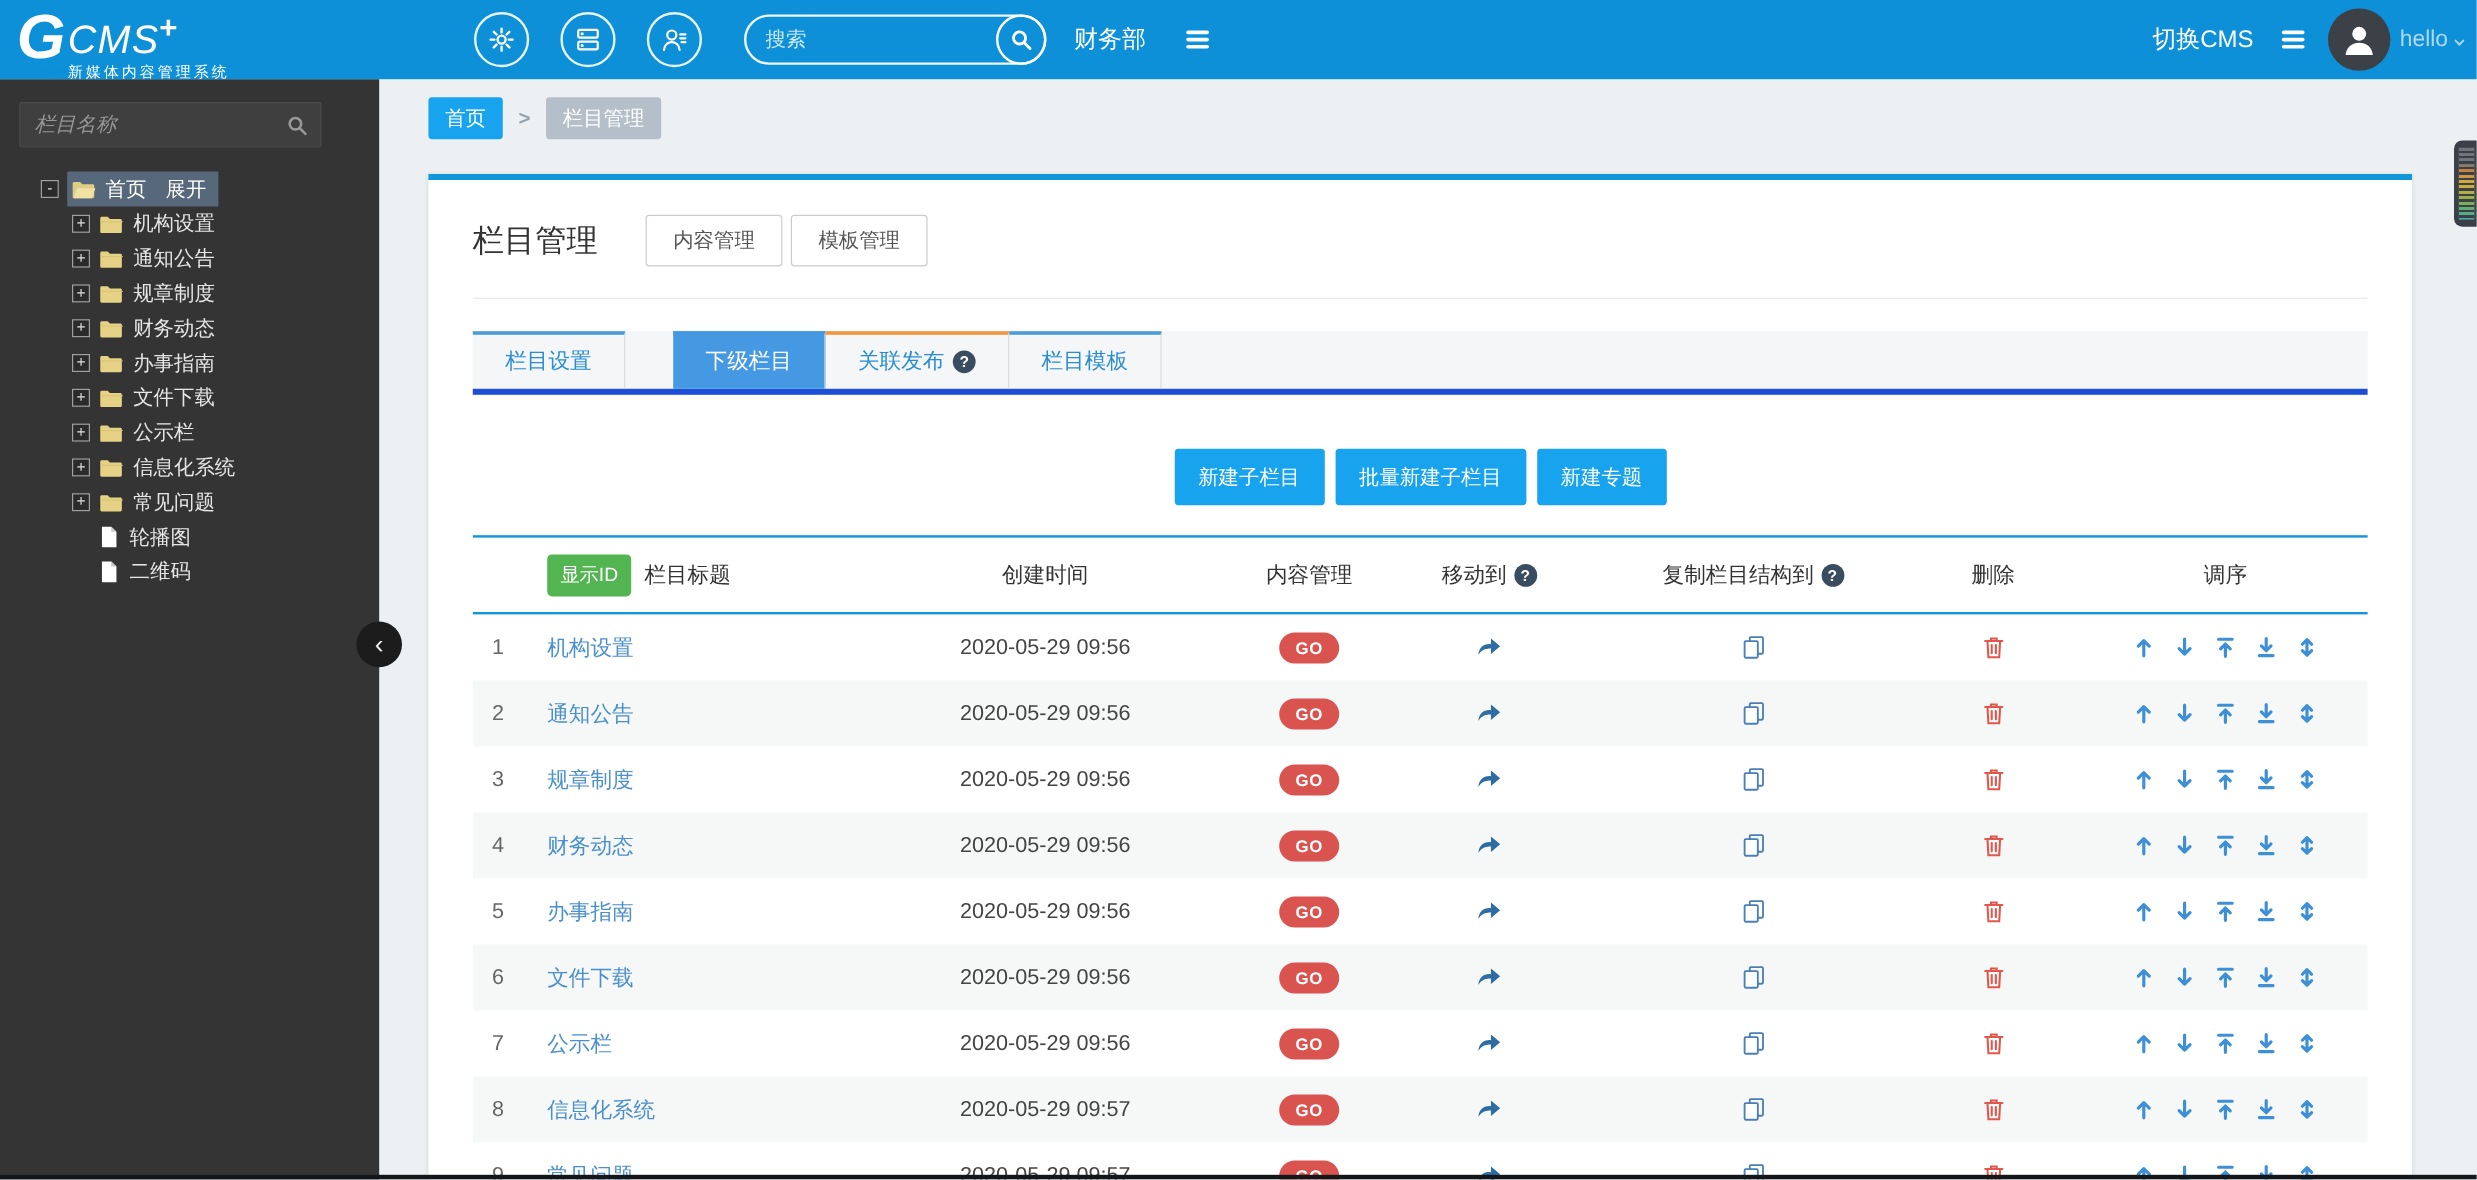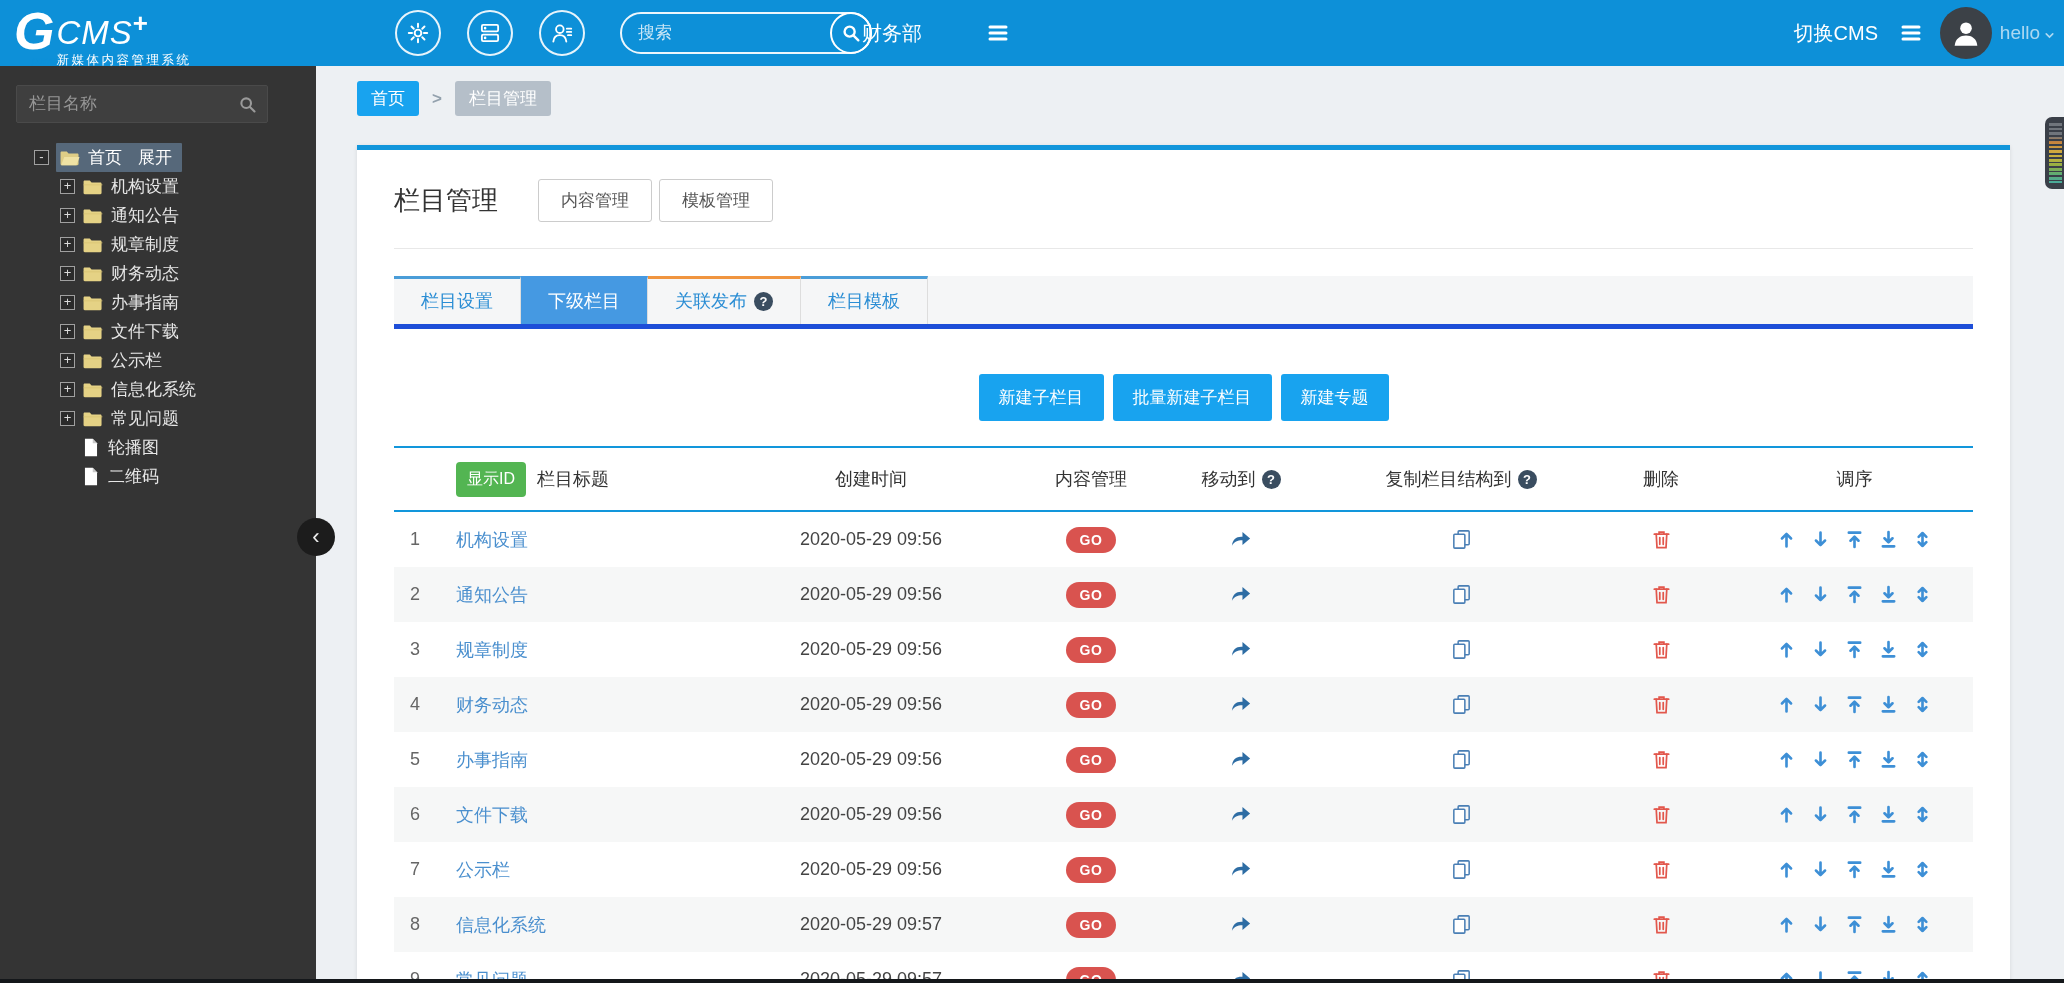--- a/index.html
+++ b/index.html
@@ -15,33 +15,33 @@
   .brand { color:#fff; font-size:33px; line-height:34px; font-weight:400; letter-spacing:1px; font-style:italic; }
   .brand .plus { font-weight:700; font-size:26px; vertical-align:super; font-style:normal; }
   .logo-sub { color:#fff; font-size:12.5px; letter-spacing:2.5px; margin-top:2px; }
   .hicon { position:absolute; top:10px; width:46px; height:46px; border:2px solid rgba(255,255,255,.9); border-radius:50%; display:flex; align-items:center; justify-content:center; cursor:pointer; }
   .hicon svg { width:26px; height:26px; }
   .search-pill { position:absolute; left:620px; top:12px; width:252px; height:42px; border:2px solid rgba(255,255,255,.92); border-radius:22px; }
   .search-pill input { position:absolute; left:16px; top:0; width:180px; height:38px; background:transparent; border:none; outline:none; color:#eaf5fd; font-size:17px; }
   .search-pill input::placeholder { color:rgba(255,255,255,.78); }
   .pill-mag { position:absolute; right:-2px; top:-2px; width:42px; height:42px; border:2px solid #fff; border-radius:50%; display:flex; align-items:center; justify-content:center; color:#fff; cursor:pointer; }
   .pill-mag svg { width:22px; height:22px; }
-  .dept { position:absolute; left:862px; top:0; height:66px; line-height:66px; color:#fff; font-size:20px; cursor:pointer; }
+  .dept { position:absolute; left:895px; top:0; height:66px; line-height:66px; color:#fff; font-size:20px; cursor:pointer; }
   .burger { position:absolute; top:21px; width:26px; height:24px; cursor:pointer; }
   .burger svg { width:26px; height:24px; }
   .switch-cms { position:absolute; right:186px; top:0; height:66px; line-height:66px; color:#fff; font-size:20px; cursor:pointer; }
   .avatar { position:absolute; right:72px; top:7px; width:52px; height:52px; border-radius:50%; background:#3c4147; display:flex; align-items:center; justify-content:center; cursor:pointer; }
   .avatar svg { width:34px; height:34px; }
   .hello { position:absolute; right:8px; top:0; height:66px; line-height:66px; color:rgba(225,240,250,.75); font-size:19px; display:flex; align-items:center; gap:3px; cursor:pointer; }
   .hello svg { width:13px; height:13px; margin-top:4px; }
 
   
   .sidebar { position:absolute; left:0; top:66px; width:316px; bottom:0; background:#343434; z-index:4; }
   .side-search { position:absolute; left:16px; top:19px; width:252px; height:38px; background:#3f3f3f; border:1px solid #4a4a4a; border-radius:2px; }
-  .side-search input { width:100%; height:100%; background:transparent; border:none; outline:none; color:#14b8a6; font-size:17px; padding:0 40px 0 12px; }
+  .side-search input { width:100%; height:100%; background:transparent; border:none; outline:none; color:#14b8a6; font-size:17px; padding:0 40px 0 12px;font-style:italic; }
   .side-search input::placeholder { color:#969696; }
   .side-mag { position:absolute; right:9px; top:8px; width:21px; height:21px; color:#9a9a9a; cursor:pointer; }
   .side-mag svg { width:21px; height:21px; }
   .tree { position:absolute; left:0; top:77px; right:0; list-style:none; }
   .tree li { height:29px; display:flex; align-items:center; color:#e6e6e6; font-size:17px; cursor:pointer; }
   .tree li.root  { padding-left:34px; }
   .tree li.child { padding-left:60px; }
   .tree li.file  { padding-left:83px; }
   .expbox { width:15px; height:15px; border:1px solid #a0a0a0; background:#2b2b2b; color:#ddd; font-size:13px; line-height:12px; text-align:center; margin-right:7px; flex:0 0 15px; }
   .tree svg.folder { width:22px; height:18px; margin-right:7px; flex:0 0 22px; }
@@ -59,21 +59,21 @@
   .crumb-sep { color:#93a1ad; font-size:17px; font-weight:700; }
 
   .card { position:absolute; left:41px; right:54px; top:79px; bottom:-30px; background:#fff; border-top:5px solid #1296db; box-shadow:0 1px 4px rgba(0,0,0,.10); padding:0 37px; }
   .title-row { margin-top:29px; display:flex; align-items:center; }
   .page-title { font-size:26px; font-weight:500; color:#333; margin-right:40px; }
   .ghost-btn { background:#fff; border:1px solid #ccc; border-radius:3px; color:#555; font-size:17px; padding:9px 22px; margin-right:7px; cursor:pointer; }
   .divider { height:1px; background:#e8e8e8; margin-top:26px; }
 
   .tabs { margin-top:27px; display:flex; background:#f5f6f7; border-bottom:5px solid #1d4ed8; height:53px; }
   .tab { border-top:3px solid #4a9dd8; border-right:1px solid #ddd; color:#2a8dd4; font-size:18px; line-height:49px; text-align:center; padding:0 27px; min-width:118px; cursor:pointer; display:flex; align-items:center; justify-content:center; gap:7px; }
-  .tab.active { background:#4599e2; border-top-color:#4599e2; color:#fff; }
+  .tab.active { background:#4599e2; border-top-color:#4599e2; color:#fff;margin-left:40px; }
   .tab.orange { border-top-color:#f0953f;justify-content:center; }
   .tab-filler { flex:1; }
   .help-dot { display:inline-block; width:19px; height:19px; border-radius:50%; background:#3a4d60; color:#fff; font-size:13px; font-weight:700; line-height:19px; text-align:center; }
 
   .actions { margin-top:45px; display:flex; gap:9px;justify-content:center; }
   .btn-blue { background:#18a3ef; border:none; border-radius:3px; color:#fff; font-size:17px; padding:12px 20px; cursor:pointer; }
 
   .table { margin-top:25px; }
   .t-head, .t-row { display:grid; grid-template-columns:62px 250px 330px 110px 190px 250px 150px 1fr; align-items:center; }
   .t-head { border-top:2px solid #1296db; border-bottom:2px solid #1296db; height:66px; font-size:18px; color:#333; }

